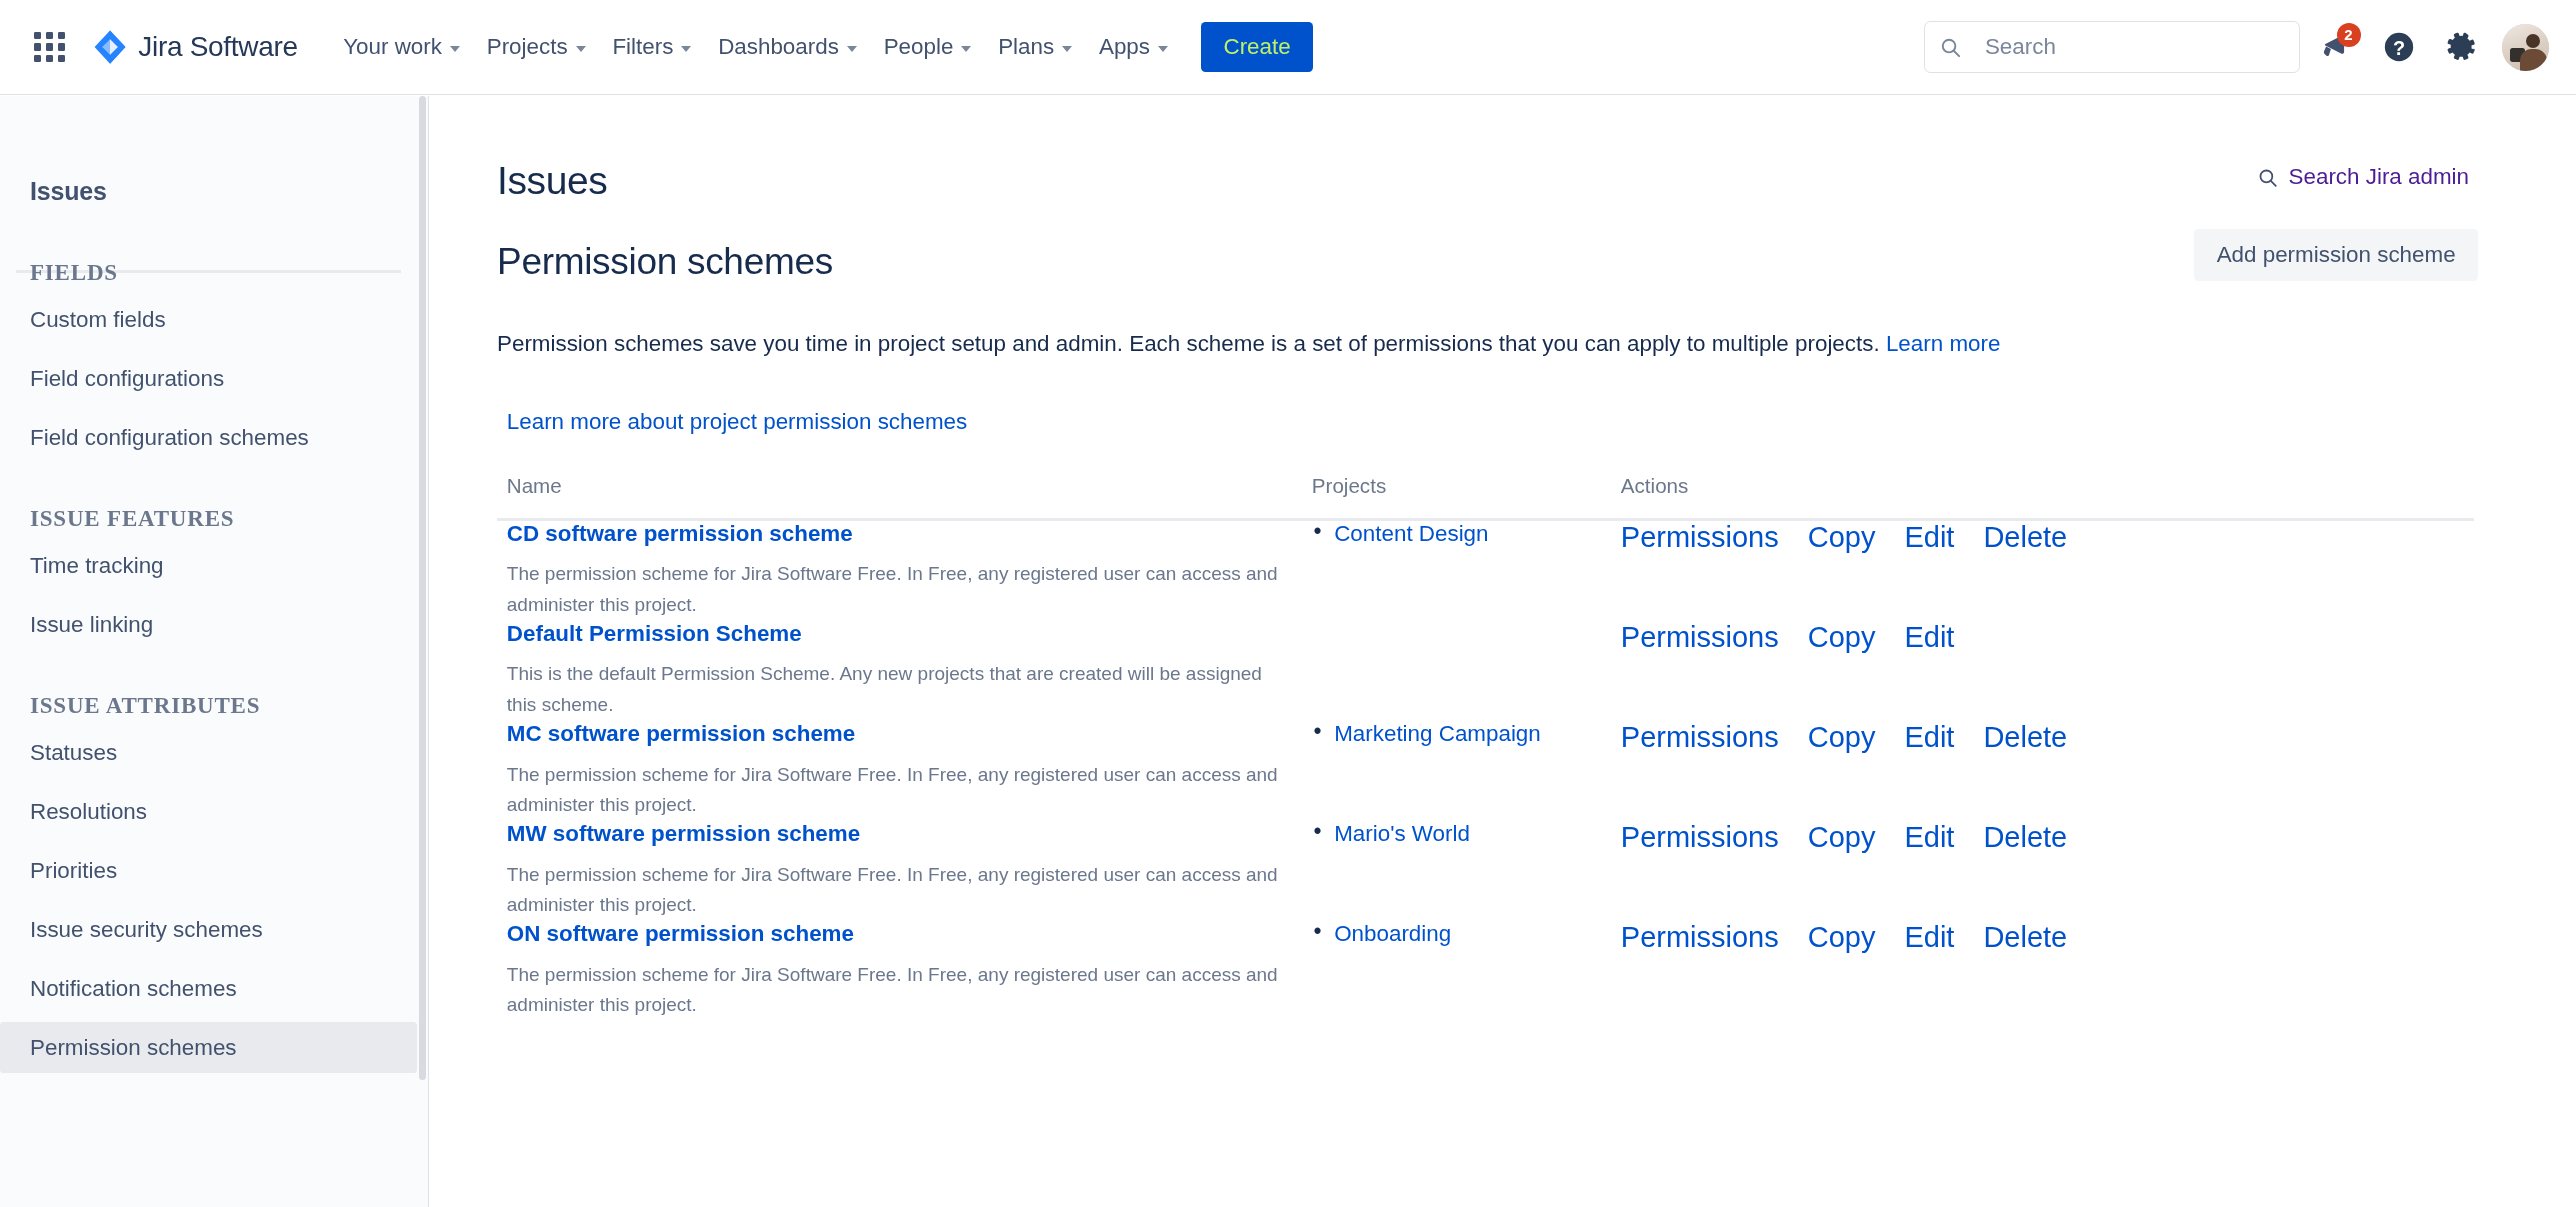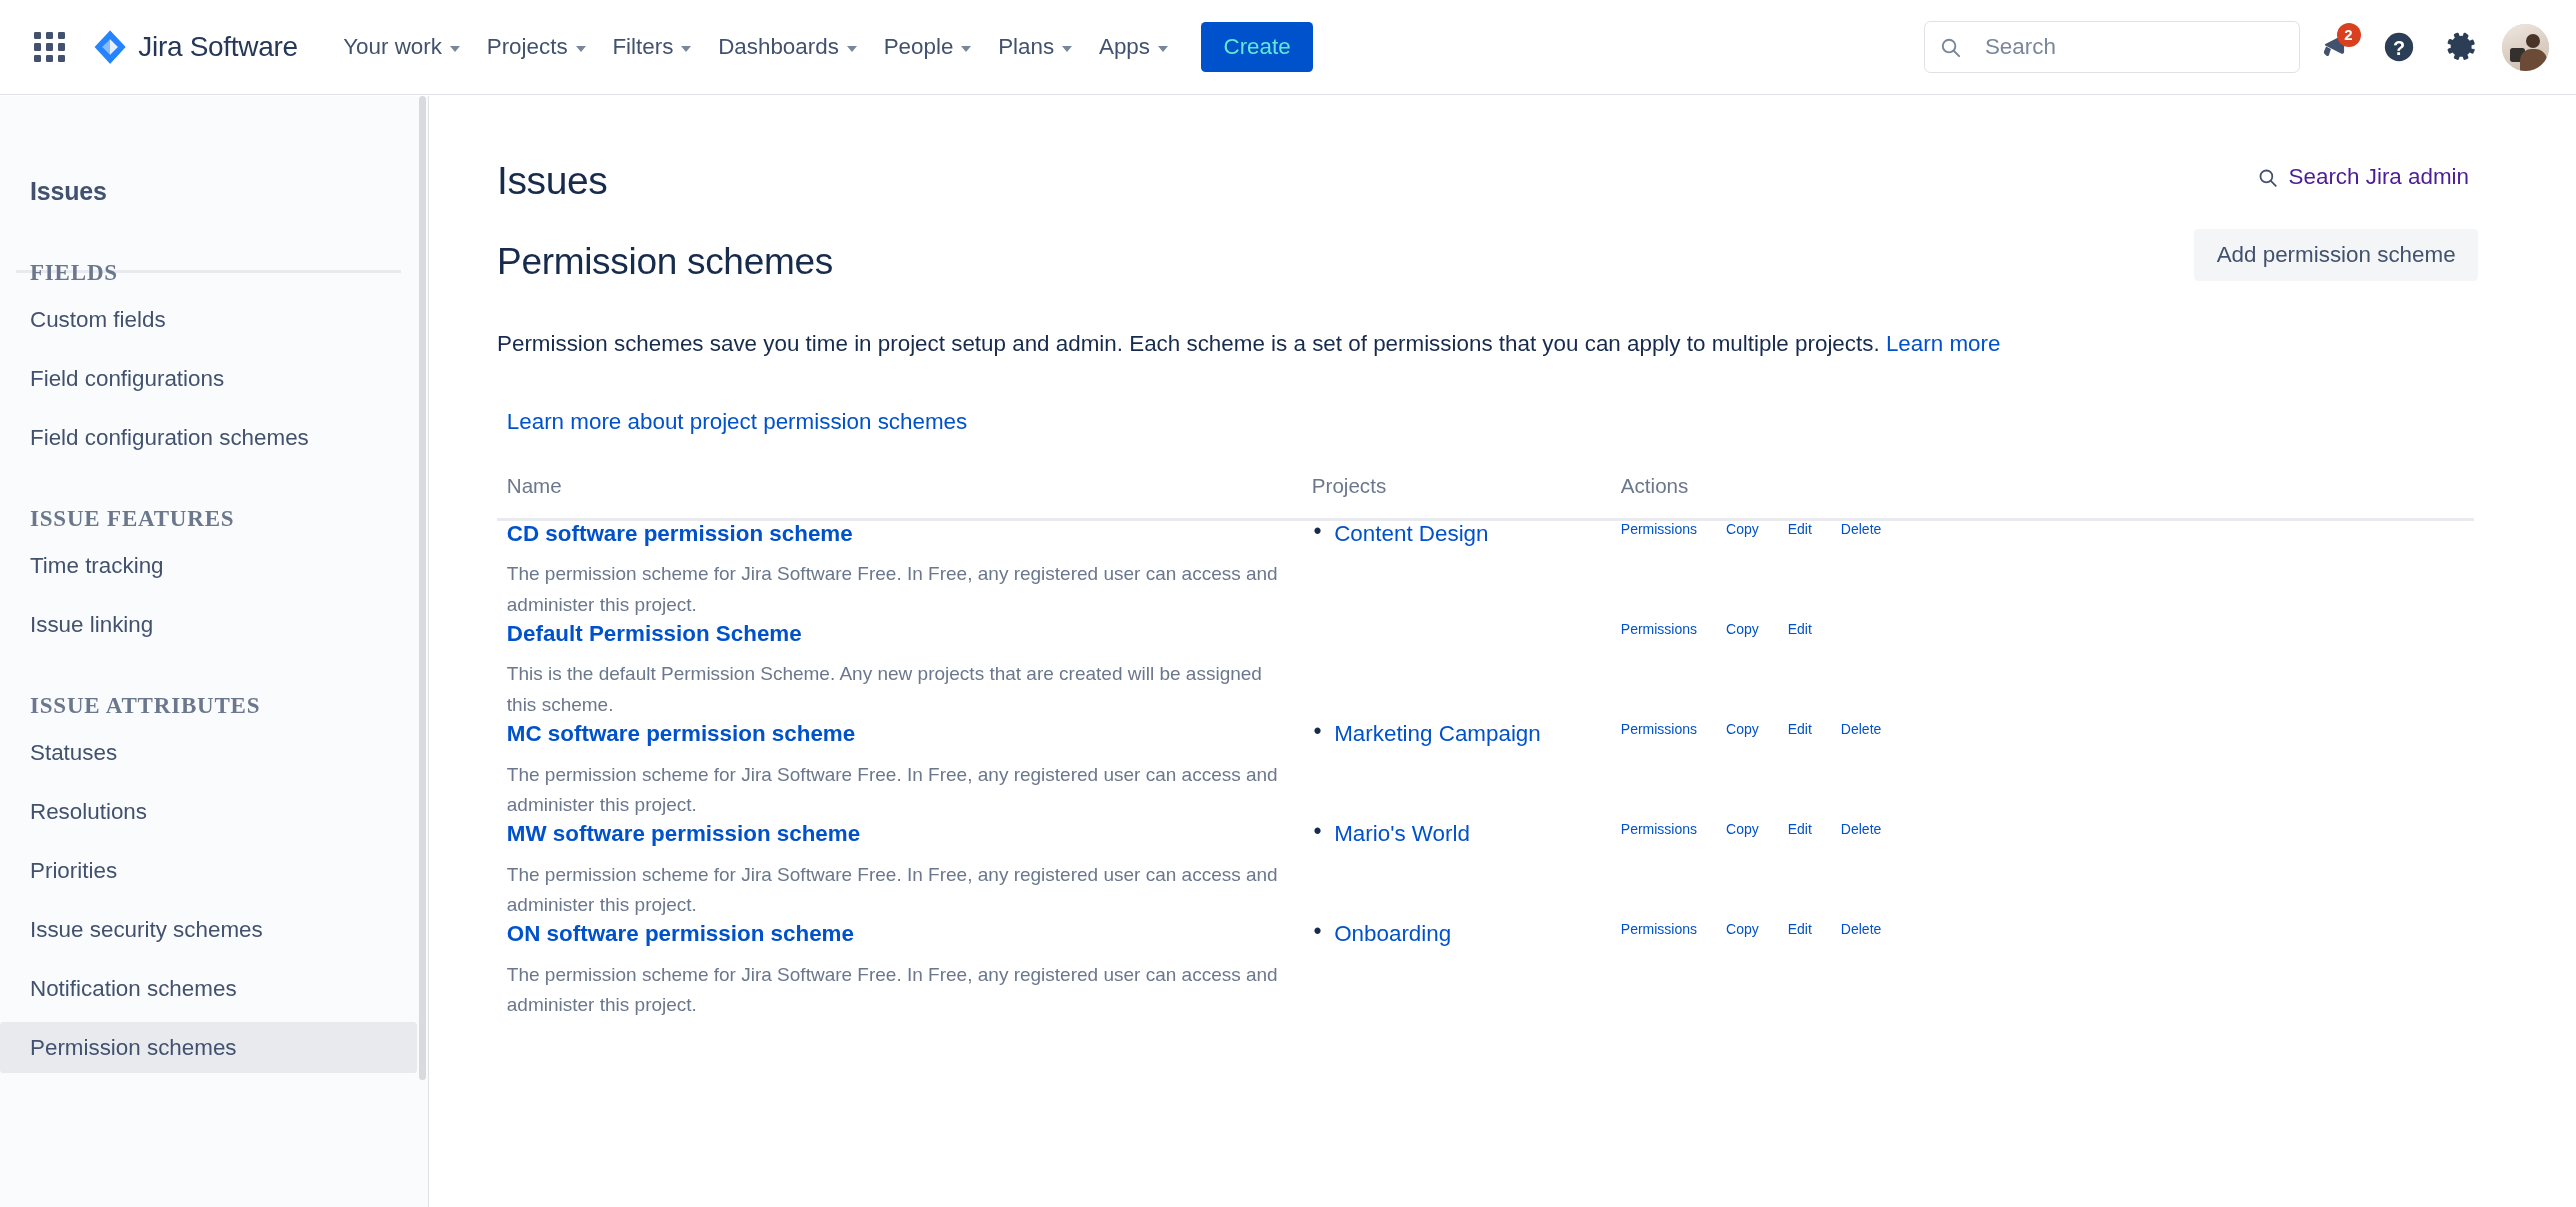--- a/index.html
+++ b/index.html
@@ -51,21 +51,21 @@
   }
   .navitem .chev {
     margin-left: 8px; width: 0; height: 0;
     border-left: 5.4px solid transparent;
     border-right: 5.4px solid transparent;
     border-top: 6.3px solid #7a869a;
     position: relative; top: 1.8px;
   }
   .create-btn {
     margin-left: 19.7px;
-    background: #0052cc; color: #5eead4;
+    background: #0052cc; color: #bef264;
     font-size: 22.4px; font-weight: 500;
     padding: 11.6px 22.4px; border-radius: 4.5px;
     border: none; cursor: pointer;
     font-family: "Liberation Sans", sans-serif;
     white-space: nowrap;
   }
 
   .nav-right {
     margin-left: auto; display: flex; align-items: center;
     padding-right: 27px; gap: 0px;
@@ -222,21 +222,21 @@
   .proj-list { margin: 0; padding: 0 0 0 22.4px; list-style: none; }
   .proj-list li { position: relative; margin-bottom: 5.4px; }
   .proj-list li::before {
     content: "•"; position: absolute; left: -20.6px; top: -1.8px;
     color: #172b4d; font-size: 23px; line-height: 1.1;
   }
   .proj-list a { font-size: 22.4px; color: #0052cc; text-decoration: none; cursor: pointer; }
 
   .actions { display: flex; gap: 29px; }
   .actions a {
-    font-size: 14px; color: #0052cc; text-decoration: none;
+    font-size: 29px; color: #0052cc; text-decoration: none;
     cursor: pointer; white-space: nowrap;
   }
 </style>
 </head>
 <body>
 
 <div class="topnav">
   <div class="nav-left">
 
     <div class="appswitcher">

